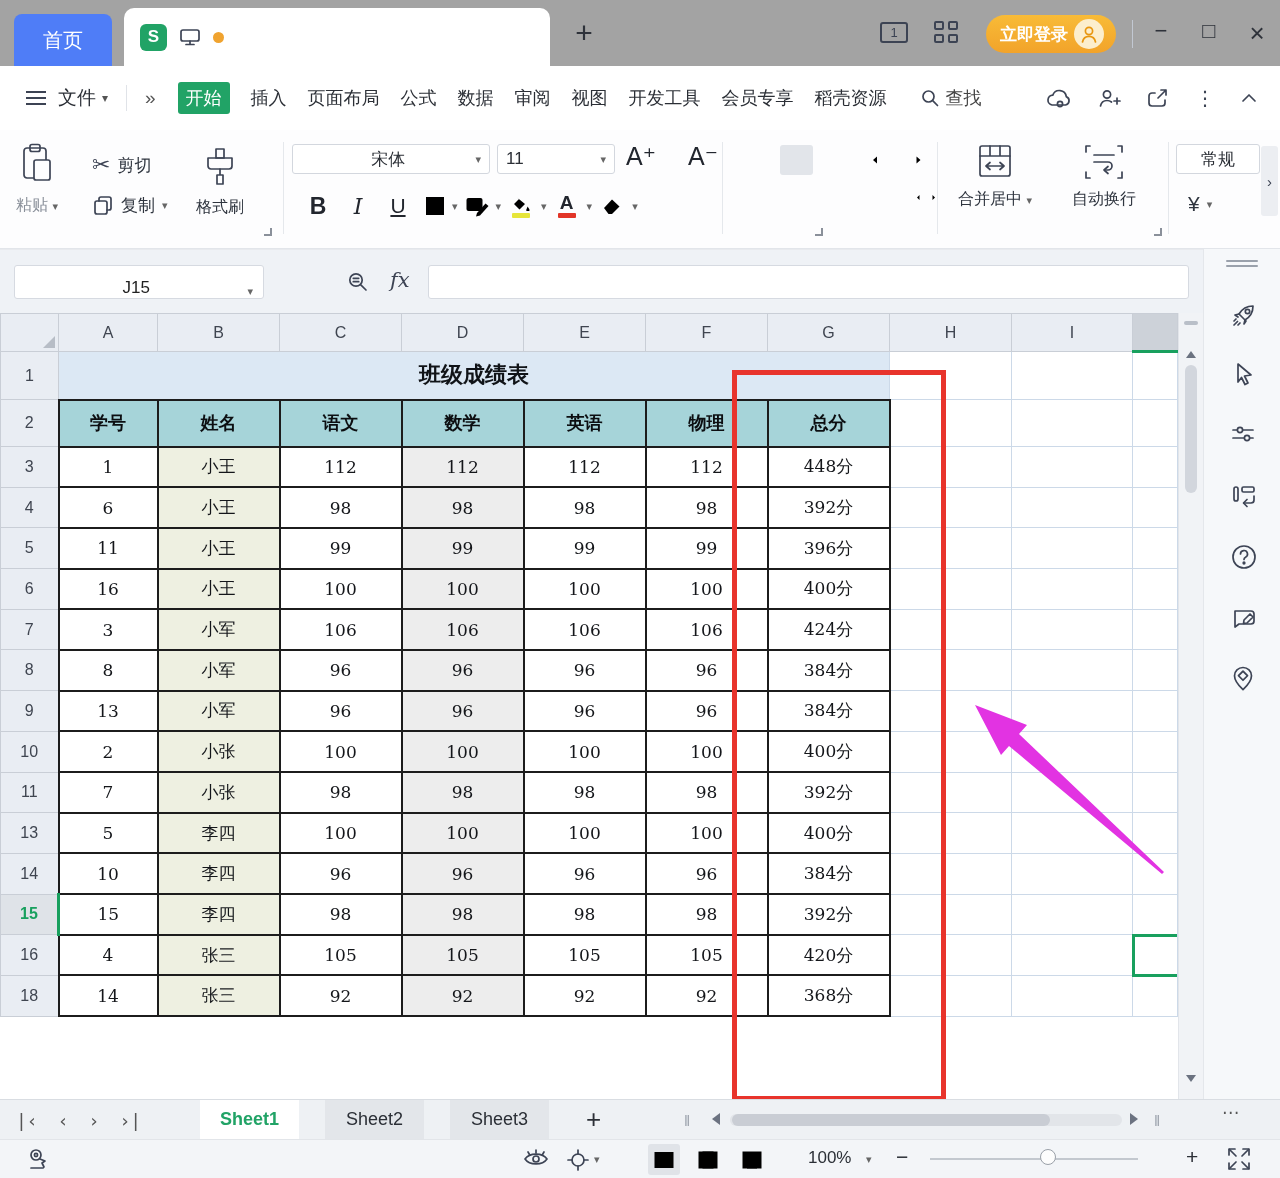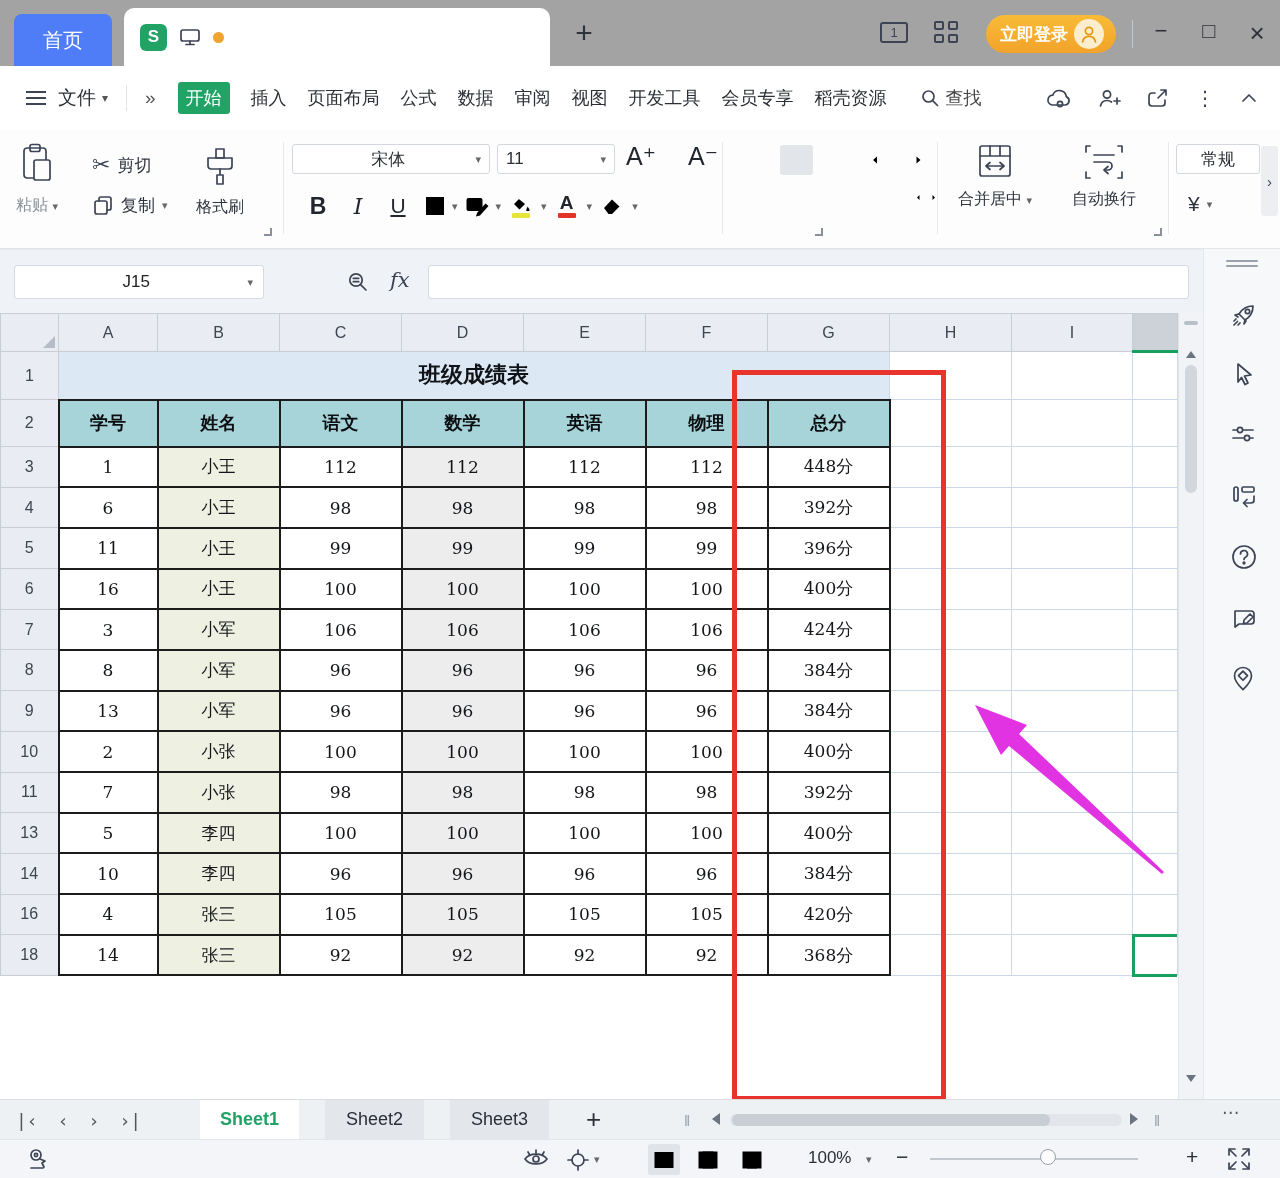--- a/index.html
+++ b/index.html
@@ -62,21 +62,21 @@
   .launch{position:absolute;width:8px;height:8px;border-right:2px solid #8a909a;border-bottom:2px solid #8a909a}
   .alset{position:absolute;display:flex;gap:10px}
   .albtn{width:33px;height:30px;display:flex;align-items:center;justify-content:center;border-radius:3px}
   .albtn.on{background:#e2e5ea}
   .colorbar{display:block;height:5px;border-radius:1px;margin-top:2px}
   .expander{position:absolute;left:1261px;top:16px;width:17px;height:70px;background:#eceef2;border-radius:3px;
     display:flex;align-items:center;justify-content:center;color:#3c4353;font-size:15px}
   
   .fmlbar{position:absolute;left:0;top:249px;width:1203px;height:64px;background:#eff2f6;border-top:1px solid #e8eaee}
   .namebox{position:absolute;left:14px;top:15px;width:250px;height:34px;background:#fff;border:1px solid #d6dae1;
-    border-radius:3px;display:flex;align-items:center;padding:16px 10px;font-size:17px;color:#222}
+    border-radius:3px;display:flex;align-items:flex-end;padding:0 10px;font-size:17px;color:#222}
   .namebox .cv{flex:1;text-align:center}
   .fx{position:absolute;left:390px;top:18px;font-family:"DejaVu Serif","Liberation Serif",serif;font-style:italic;
     font-size:21px;color:#3c4353}
   .fmlinput{position:absolute;left:428px;top:15px;width:761px;height:34px;background:#fff;border:1px solid #d6dae1;border-radius:3px;
     font-size:16px;padding:0 8px;display:flex;align-items:center}
   
   .sheet{position:absolute;left:0;top:313px;width:1178px;height:786px;background:#fff;overflow:hidden}
   table.grid{border-collapse:collapse;table-layout:fixed;width:1177px;font-family:"DejaVu Serif","Liberation Serif",serif}
   table.grid td{padding:0;text-align:center;vertical-align:middle;overflow:hidden}
   td.cl,td.rn,td.corner{background:#e9edf3;border:1px solid #c9ced6;color:#3f4550;
@@ -609,20 +609,33 @@
               <td class="d">96</td>
               <td class="d alt">96</td>
               <td class="d">96</td>
               <td class="d">96</td>
               <td class="d">384分</td>
               <td class="e"></td>
               <td class="e"></td>
               <td class="e"></td>
             </tr>
             <tr style="height:40.7px">
+              <td class="rn sel">15</td>
+              <td class="d">15</td>
+              <td class="d name">李四</td>
+              <td class="d">98</td>
+              <td class="d alt">98</td>
+              <td class="d">98</td>
+              <td class="d">98</td>
+              <td class="d">392分</td>
+              <td class="e"></td>
+              <td class="e"></td>
+              <td class="e"></td>
+            </tr>
+            <tr style="height:40.7px">
               <td class="rn">16</td>
               <td class="d">4</td>
               <td class="d name">张三</td>
               <td class="d">105</td>
               <td class="d alt">105</td>
               <td class="d">105</td>
               <td class="d">105</td>
               <td class="d">420分</td>
               <td class="e"></td>
               <td class="e"></td>

